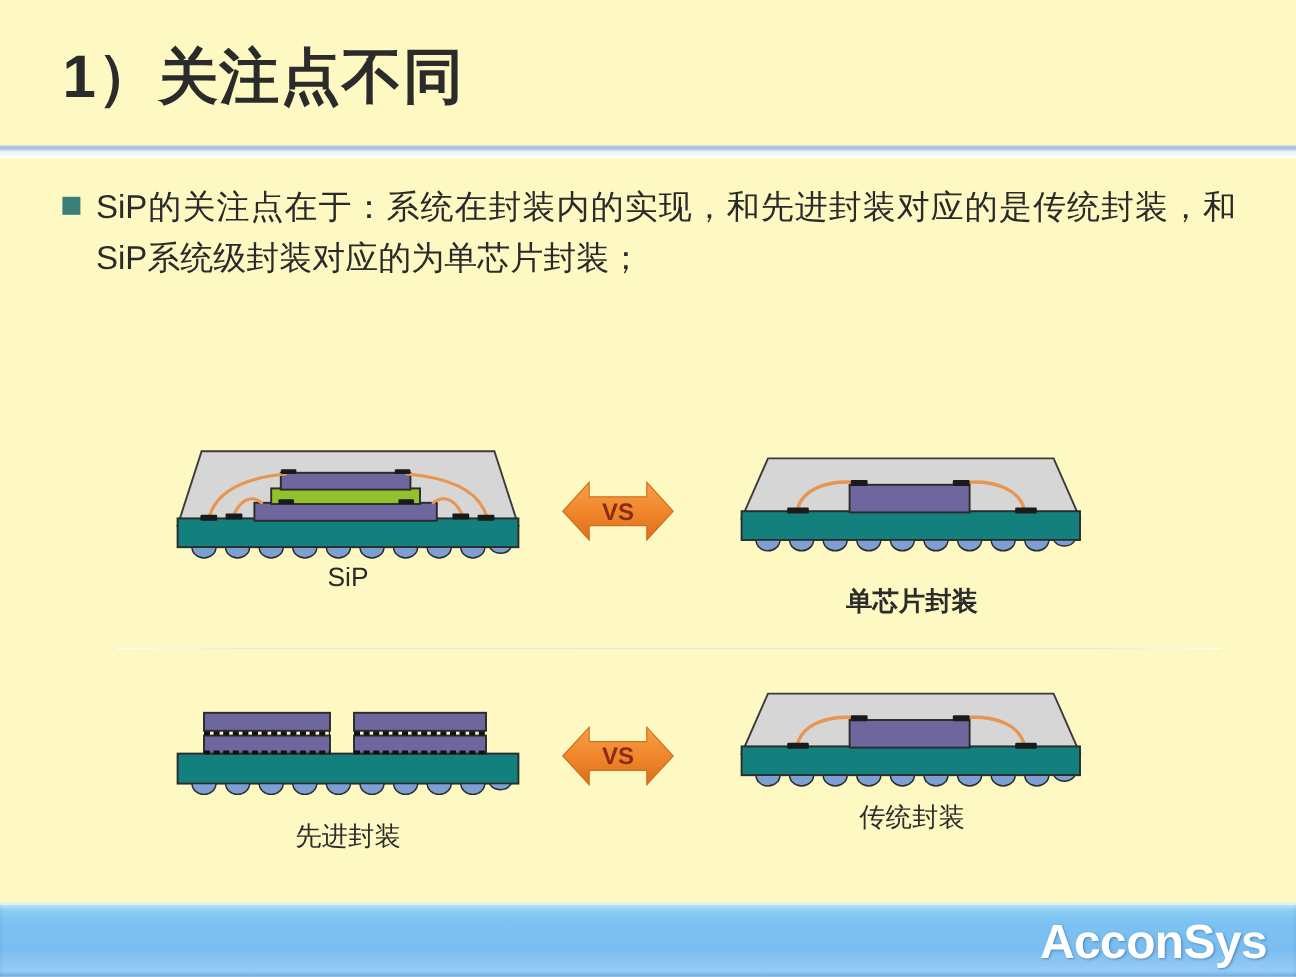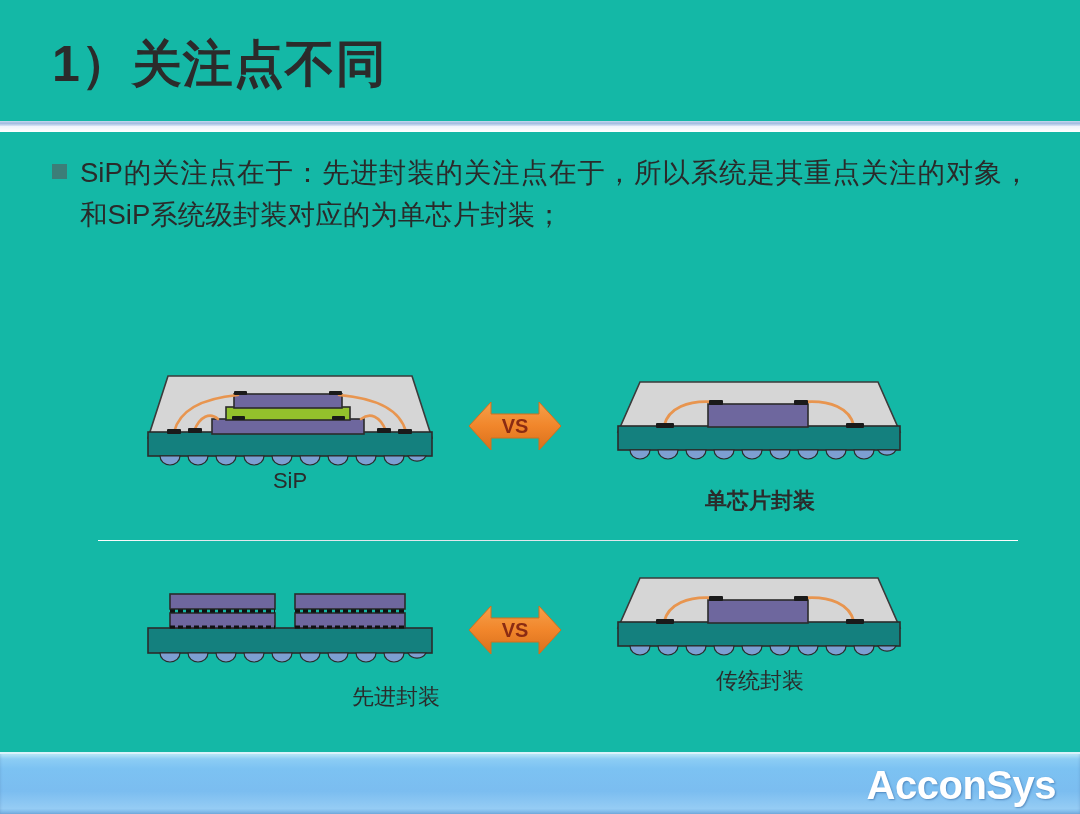--- a/index.html
+++ b/index.html
@@ -13,21 +13,21 @@
     position: relative;
     overflow: hidden;
     font-family: "Liberation Sans", "DejaVu Sans", sans-serif;
     color: #222;
   }
 
   
   .slide {
     position: absolute;
     inset: 0;
-    background: #14b8a6;
+    background: #fef9c3;
   }
 
   
   .title-bar {
     position: absolute;
     left: 0;
     top: 26px;
     width: 1080px;
     height: 84px;
   }
@@ -162,21 +162,21 @@
 
   <div class="title-bar">
     <div class="slide-title">1）关注点不同</div>
   </div>
   <div class="header-rule"></div>
   <div class="header-rule-soft"></div>
 
   <div class="bullets">
     <div class="bullet-row">
       <div class="bullet-marker"></div>
-      <div class="bullet-text">SiP的关注点在于：先进封装的关注点在于，所以系统是其重点关注的对象，和SiP系统级封装对应的为单芯片封装；</div>
+      <div class="bullet-text">SiP的关注点在于：系统在封装内的实现，和先进封装对应的是传统封装，和SiP系统级封装对应的为单芯片封装；</div>
     </div>
   </div>
 
   <div class="diagram-area">
 
     <div class="row-divider"></div>
 
     <div class="fig" style="left:140px; top:8px; width:300px; height:115px;">
       <svg width="300" height="115" viewBox="0 0 300 115">
 
@@ -292,21 +292,21 @@
         <rect x="30" y="33" width="105" height="15" fill="#6e679e" stroke="#2b2b2b" stroke-width="1.6"></rect>
         <rect x="30" y="14" width="105" height="15" fill="#6e679e" stroke="#2b2b2b" stroke-width="1.6"></rect>
         <line x1="30" y1="31" x2="135" y2="31" stroke="#101010" stroke-width="3.4" stroke-dasharray="5,3"></line>
         <line x1="30" y1="47" x2="135" y2="47" stroke="#101010" stroke-width="3" stroke-dasharray="5,3"></line>
 
         <rect x="155" y="33" width="110" height="15" fill="#6e679e" stroke="#2b2b2b" stroke-width="1.6"></rect>
         <rect x="155" y="14" width="110" height="15" fill="#6e679e" stroke="#2b2b2b" stroke-width="1.6"></rect>
         <line x1="155" y1="31" x2="265" y2="31" stroke="#101010" stroke-width="3.4" stroke-dasharray="5,3"></line>
         <line x1="155" y1="47" x2="265" y2="47" stroke="#101010" stroke-width="3" stroke-dasharray="5,3"></line>
       </svg>
-      <div class="fig-caption" style="top:102px;text-align:right;">先进封装</div>
+      <div class="fig-caption" style="top:102px;">先进封装</div>
     </div>
 
     <div class="vs" style="left:467px; top:237px;">
       <svg width="96" height="66" viewBox="0 0 96 66">
         <defs>
           <linearGradient id="vsg2" x1="0" y1="0" x2="0" y2="1">
             <stop offset="0%" stop-color="#f6a04a"></stop>
             <stop offset="50%" stop-color="#f1862b"></stop>
             <stop offset="100%" stop-color="#d9701c"></stop>
           </linearGradient>

